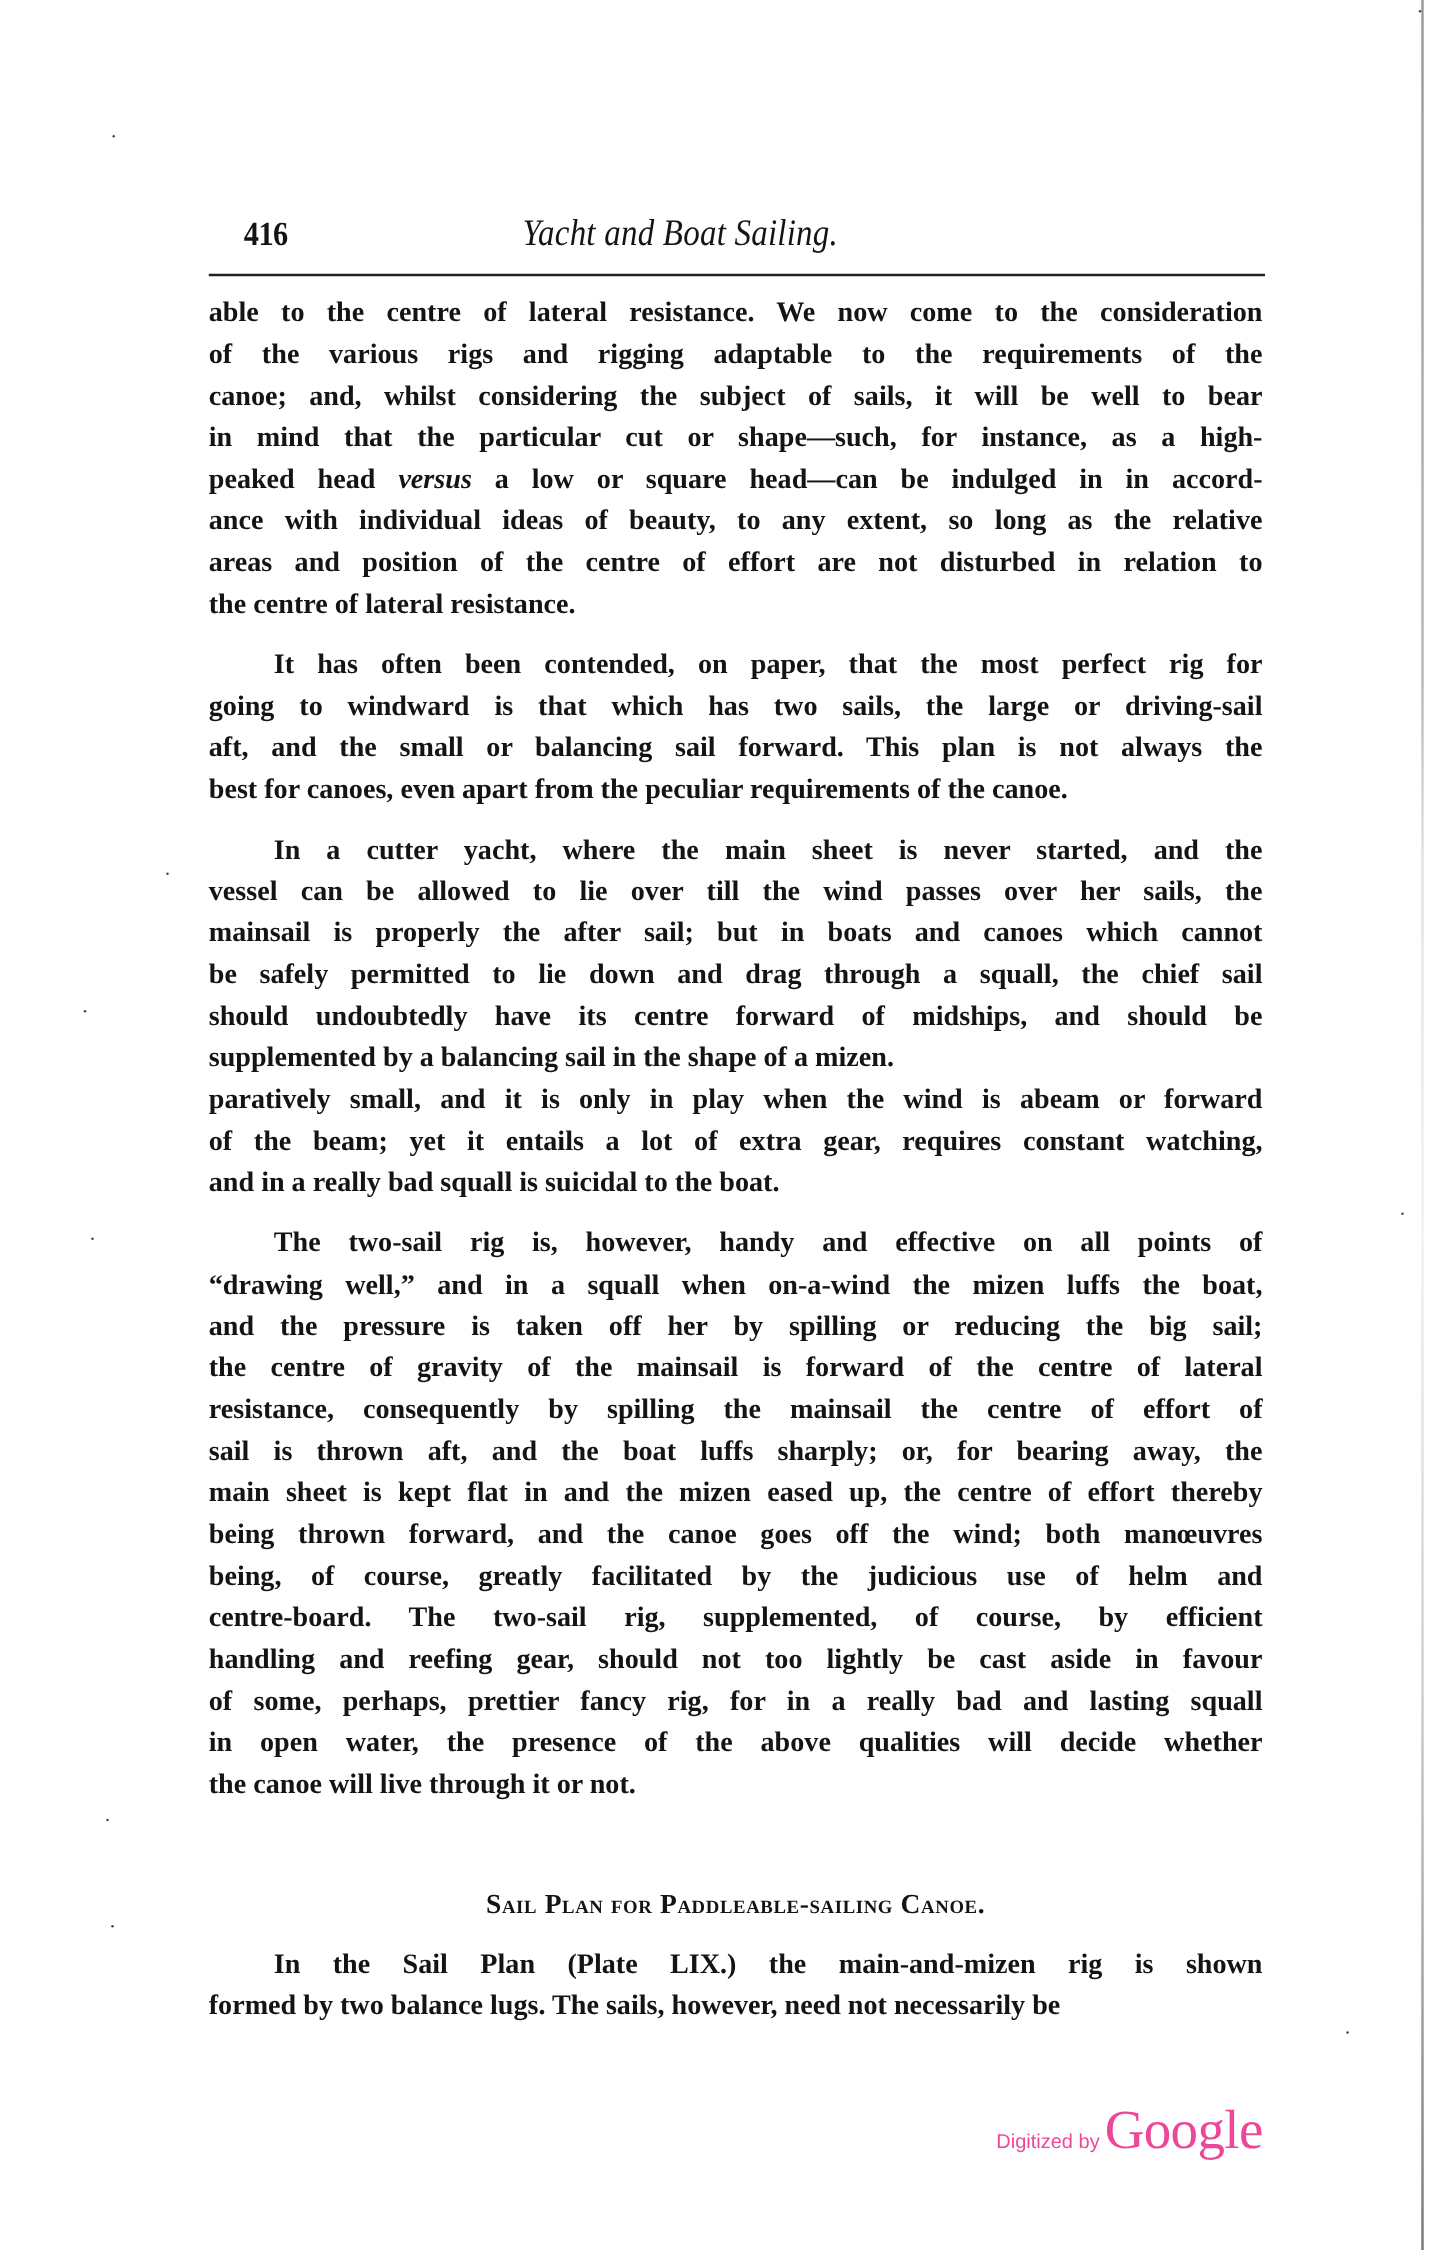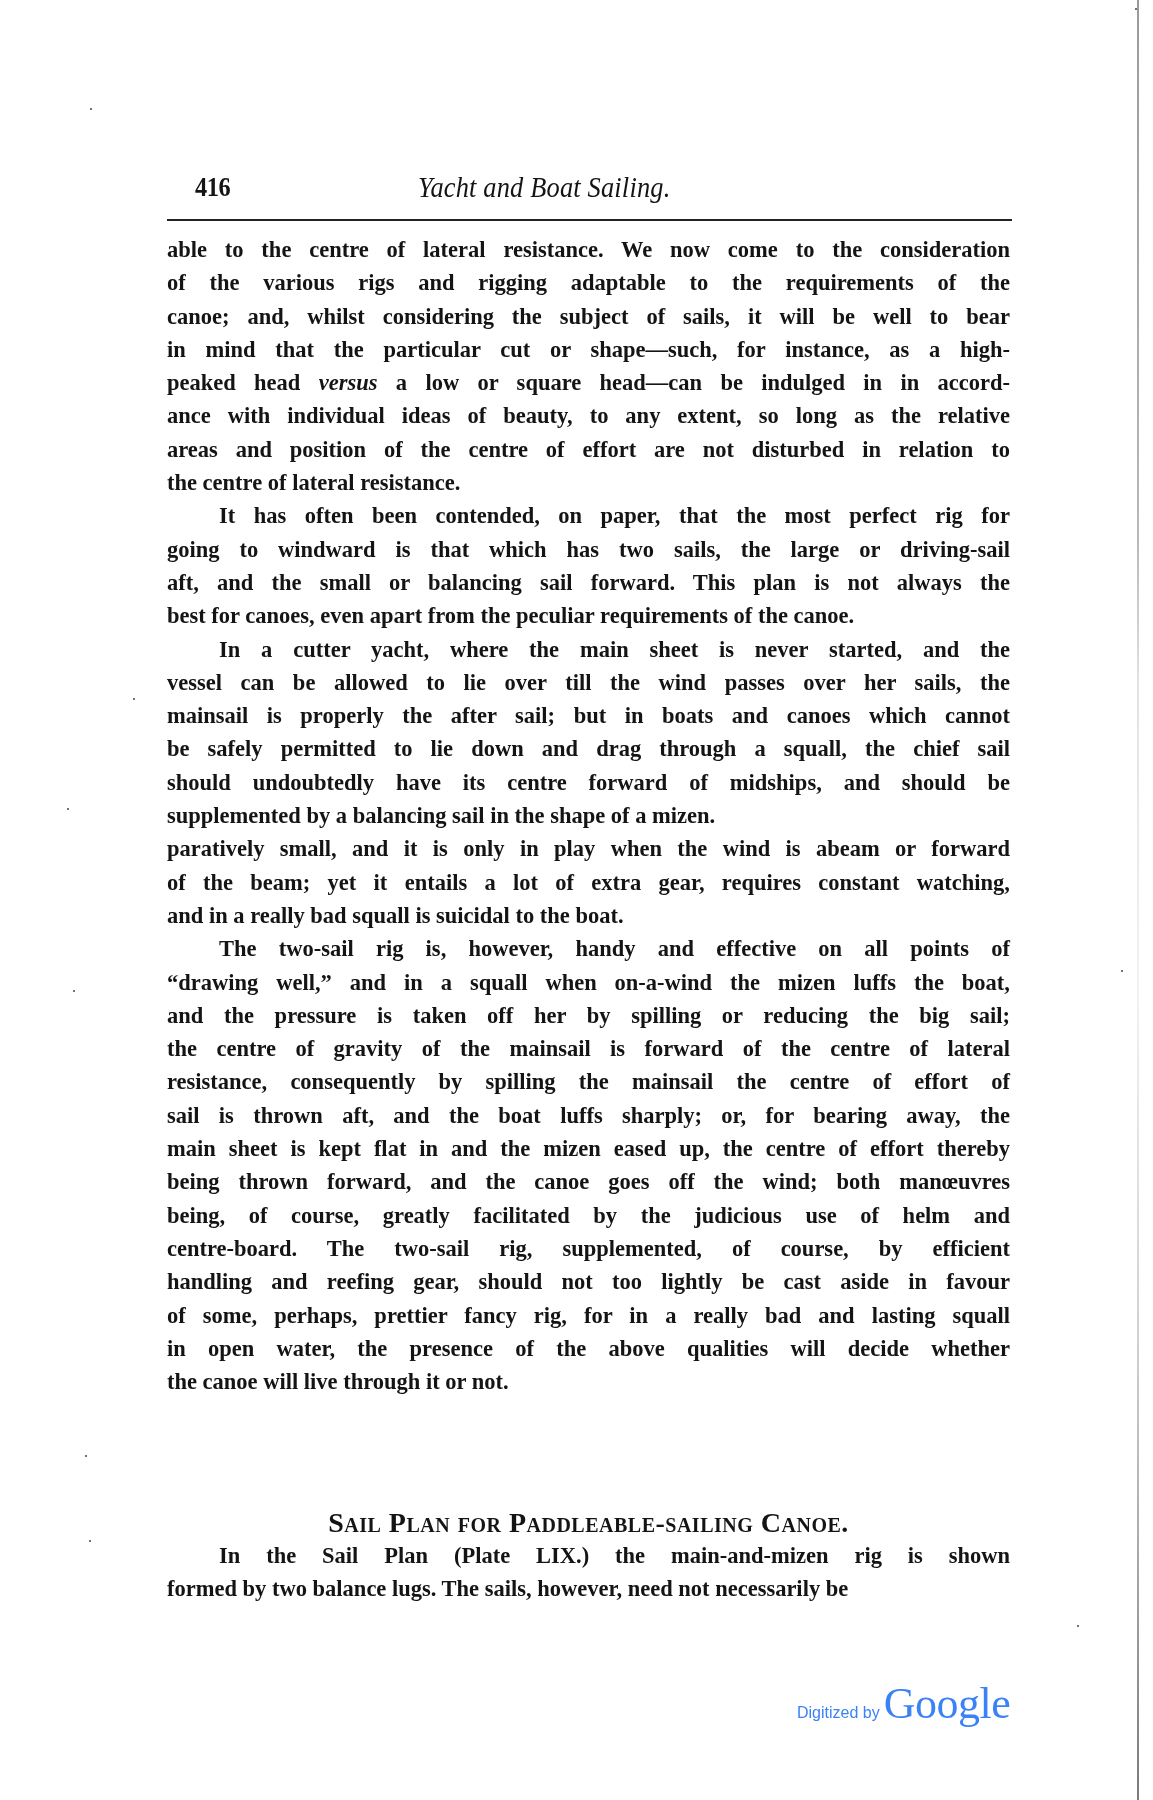--- a/index.html
+++ b/index.html
@@ -11,25 +11,25 @@
     background: linear-gradient(to bottom, #9a9a9a 0%, #b8b8b8 30%, #e2e2e2 38%, #f2f2f2 55%, #cfcfcf 75%, #7a7a7a 100%); }
   .speck { position: absolute; width: 2px; height: 2px; background: #444; border-radius: 1px; }
   .header { position: absolute; top: 172px; left: 167px; width: 843px; height: 30px; }
   .page-number { position: absolute; left: 28px; top: 0; font-size: 27px; font-weight: bold; letter-spacing: -0.5px; transform: scaleX(0.9); transform-origin: left; }
   .running-title { position: absolute; left: 251px; top: -2px; font-size: 30px; font-style: italic; transform: scaleX(0.88); transform-origin: left; letter-spacing: 0.2px; }
   .rule { position: absolute; top: 219px; left: 167px; width: 845px; height: 2px; background: #222; }
   .body-text { position: absolute; left: 167px; top: 233px; width: 843px; }
   .para { margin: 0; font-size: 22.5px; line-height: 33.3px; text-align: justify; text-align-last: left; font-weight: bold; }
   .para .line { display: block; text-align: justify; text-align-last: justify; white-space: nowrap; }
   .para .line.last { text-align-last: left; }
-  .para .line.indent { padding-left: 52px; }
-  .section-heading { position: absolute; left: 167px; width: 843px; top: 1508px; text-align: center; font-size: 28px; line-height: 30px; font-weight: bold; font-variant: small-caps; letter-spacing: 0.5px; }
+  .para .line.indent { padding-left: 52px; margin-top: 15px; }
+  .section-heading { position: absolute; left: 167px; width: 843px; top: 1508px; text-align: center; font-size: 22px; line-height: 30px; font-weight: bold; font-variant: small-caps; letter-spacing: 0.5px; }
   .after-heading { position: absolute; left: 167px; top: 1539px; width: 843px; }
   em.ital { font-style: italic; font-weight: bold; }
-  .watermark { position: absolute; left: 797px; top: 1678px; height: 50px; color: #3b82f6; white-space: nowrap; }
+  .watermark { position: absolute; left: 797px; top: 1678px; height: 50px; color: #ec4899; white-space: nowrap; }
   .wm-small { font-family: "Liberation Sans", "DejaVu Sans", sans-serif; font-size: 16px; vertical-align: baseline; margin-right: 4px; }
   .wm-big { font-family: "Liberation Serif", "DejaVu Serif", serif; font-size: 44px; letter-spacing: -0.5px; vertical-align: baseline; }
 </style>
 </head>
 <body>
 
 <div class="page-edge"></div>
 <div class="speck" style="left:1135px;top:8px;"></div>
 
 <div class="speck" style="left:90px;top:108px;"></div>

